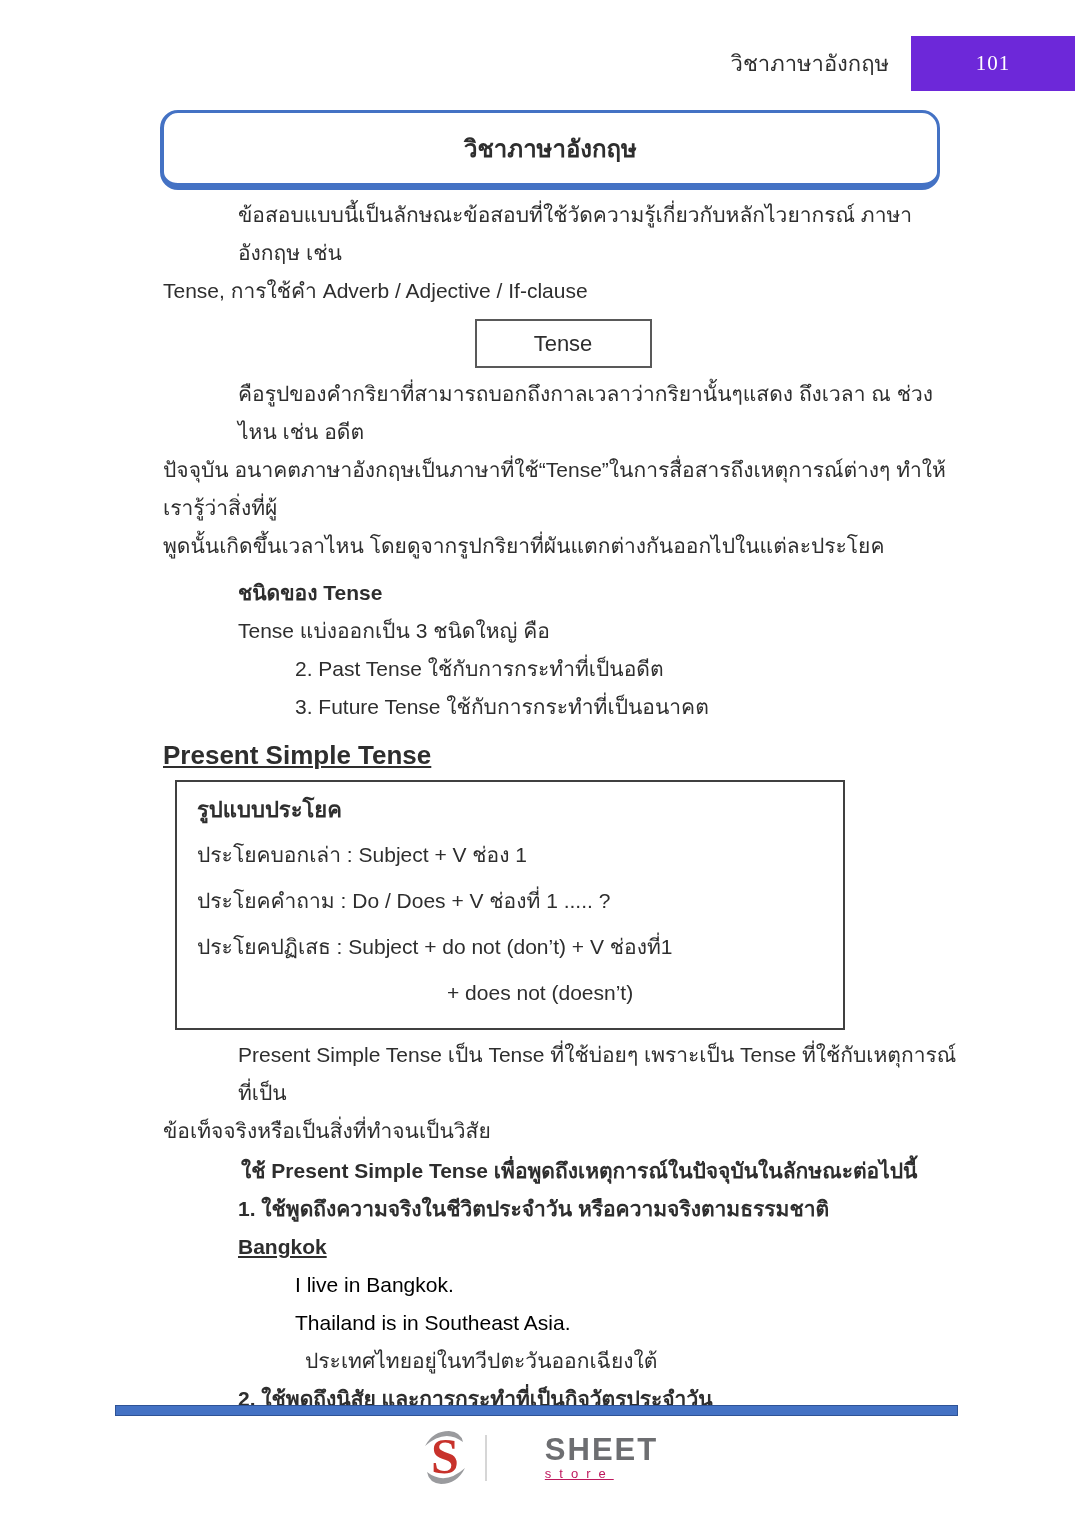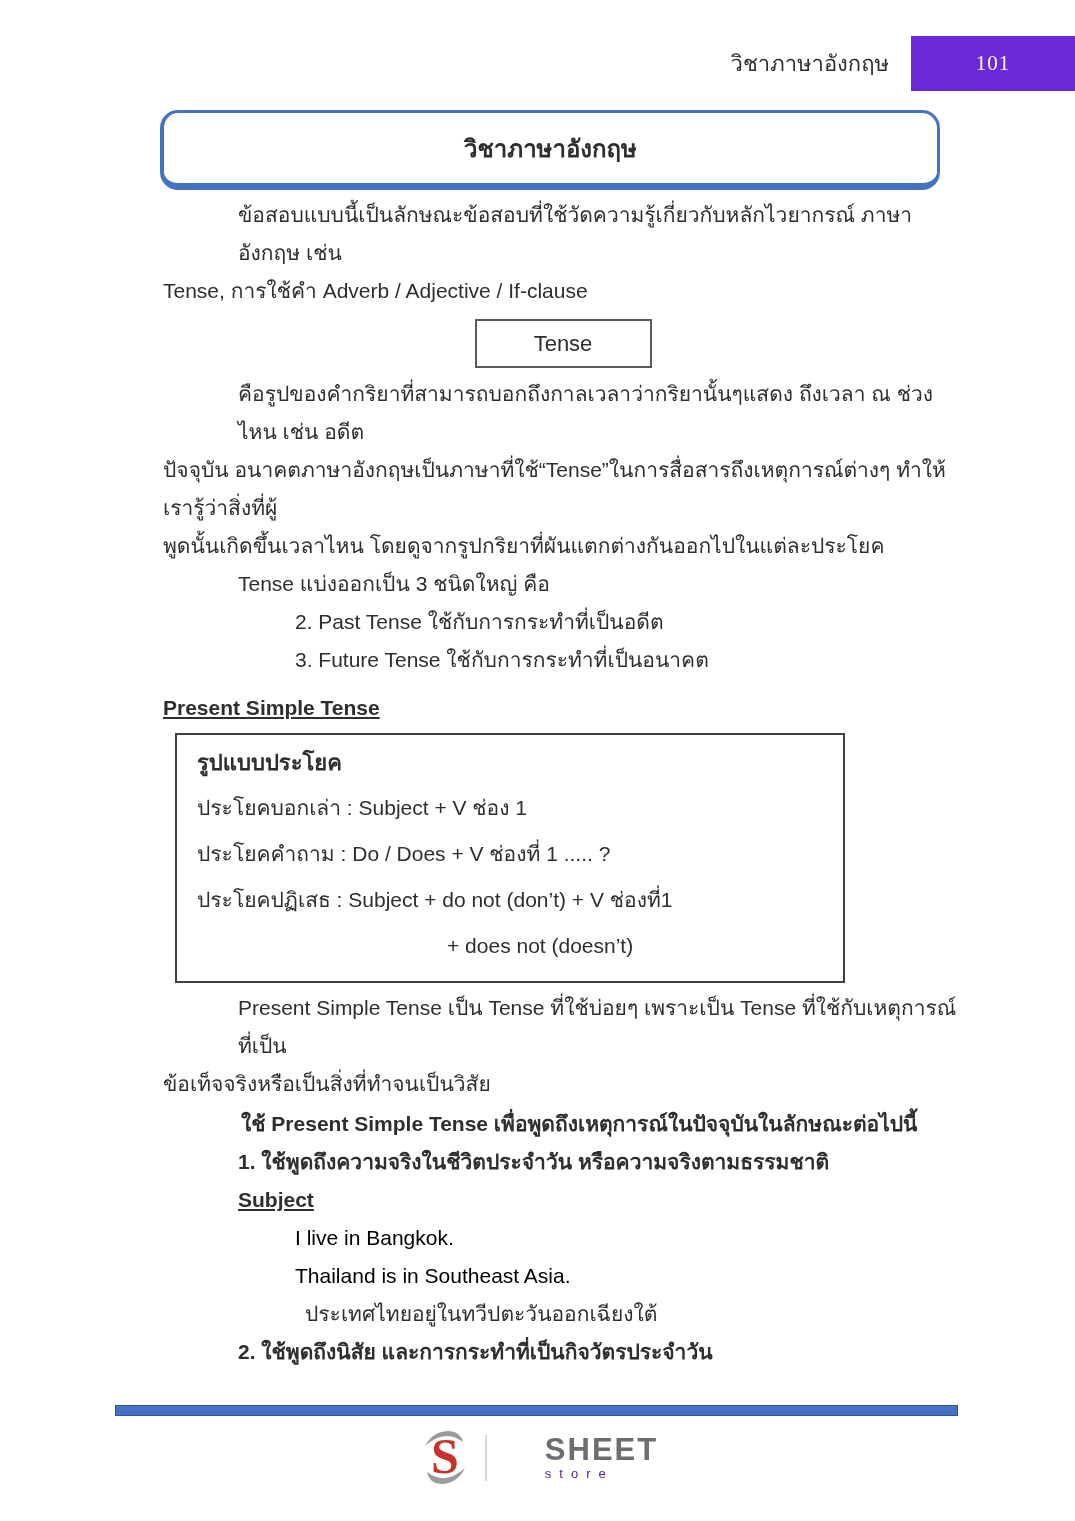--- a/index.html
+++ b/index.html
@@ -51,21 +51,21 @@
     width: 177px; height: 49px; border: 2px solid #595959;
     margin: 9px auto 7px auto;
     display: flex; align-items: center; justify-content: center;
     font-size: 22px;
   }
 
   .types-heading { padding-left: 75px; font-weight: bold; margin-top: 9px; }
   .type-item { padding-left: 132px; }
 
   .pst-heading {
-    font-size: 21px; font-weight: bold; text-decoration: underline;
+    font-size: 26px; font-weight: bold; text-decoration: underline;
     margin-top: 9px; line-height: 40px;
   }
 
   .pattern-box {
     margin-left: 12px; width: 670px;
     border: 2px solid #404040;
     padding: 6px 20px 12px 20px;
     margin-top: 5px; margin-bottom: 6px;
   }
   .pattern-title { text-align: left; font-weight: bold; font-size: 22px; line-height: 44px; }
@@ -89,21 +89,21 @@
     display: flex; align-items: center; justify-content: center;
   }
   .logo-mark { width: 56px; height: 60px; margin-right: 12px; }
   .logo-divider { width: 2px; height: 46px; background: #d6d6d6; margin-right: 12px; }
   .logo-textcol { display: flex; flex-direction: column; margin-left: 46px; }
   .logo-brand {
     font-size: 31px; font-weight: bold; color: #6D6E71;
     letter-spacing: 2px; line-height: 32px;
   }
   .logo-sub {
-    font-size: 13px; color: #4c1d95; letter-spacing: 8px; line-height: 16px;
+    font-size: 13px; color: #be185d; letter-spacing: 8px; line-height: 16px; text-decoration: underline;
   }
 </style>
 </head>
 <body>
 
 <div class="page">
 
   <div class="header">
     <span class="header-subject">วิชาภาษาอังกฤษ</span>
     <div class="page-number-box">
@@ -121,40 +121,41 @@
     <div>Tense, การใช้คำ Adverb / Adjective / If-clause</div>
 
     <div class="tense-box">
       <span>Tense</span>
     </div>
 
     <div class="indent">คือรูปของคำกริยาที่สามารถบอกถึงกาลเวลาว่ากริยานั้นๆแสดง ถึงเวลา ณ ช่วงไหน เช่น อดีต</div>
     <div>ปัจจุบัน อนาคตภาษาอังกฤษเป็นภาษาที่ใช้“Tense”ในการสื่อสารถึงเหตุการณ์ต่างๆ ทำให้เรารู้ว่าสิ่งที่ผู้</div>
     <div>พูดนั้นเกิดขึ้นเวลาไหน โดยดูจากรูปกริยาที่ผันแตกต่างกันออกไปในแต่ละประโยค</div>
 
+    <div class="types-heading">ชนิดของ Tense</div>
     <div class="indent">Tense แบ่งออกเป็น 3 ชนิดใหญ่ คือ</div>
     <div class="type-item">2. Past Tense ใช้กับการกระทำที่เป็นอดีต</div>
     <div class="type-item">3. Future Tense ใช้กับการกระทำที่เป็นอนาคต</div>
 
     <div class="pst-heading">Present Simple Tense</div>
 
     <div class="pattern-box">
       <div class="pattern-title">รูปแบบประโยค</div>
       <div class="pattern-line">ประโยคบอกเล่า : Subject + V ช่อง 1</div>
       <div class="pattern-line">ประโยคคำถาม : Do / Does + V ช่องที่ 1 ..... ?</div>
       <div class="pattern-line">ประโยคปฏิเสธ : Subject + do not (don’t) + V ช่องที่1</div>
       <div class="pattern-cont">+ does not (doesn’t)</div>
     </div>
 
     <div class="indent">Present Simple Tense เป็น Tense ที่ใช้บ่อยๆ เพราะเป็น Tense ที่ใช้กับเหตุการณ์ที่เป็น</div>
     <div>ข้อเท็จจริงหรือเป็นสิ่งที่ทำจนเป็นวิสัย</div>
 
     <div class="usage-heading">ใช้ Present Simple Tense เพื่อพูดถึงเหตุการณ์ในปัจจุบันในลักษณะต่อไปนี้</div>
     <div class="point-heading">1. ใช้พูดถึงความจริงในชีวิตประจำวัน หรือความจริงตามธรรมชาติ</div>
-    <div class="examples-heading">Subject</div>
+    <div class="examples-heading">Bangkok</div>
 
     <div class="example-en">I live in Bangkok.</div>
     <div class="example-en">Thailand is in Southeast Asia.</div>
     <div class="example-th">ประเทศไทยอยู่ในทวีปตะวันออกเฉียงใต้</div>
 
     <div class="point-heading">2. ใช้พูดถึงนิสัย และการกระทำที่เป็นกิจวัตรประจำวัน</div>
 
   </div>
 
   <div class="footer-bar"></div>

